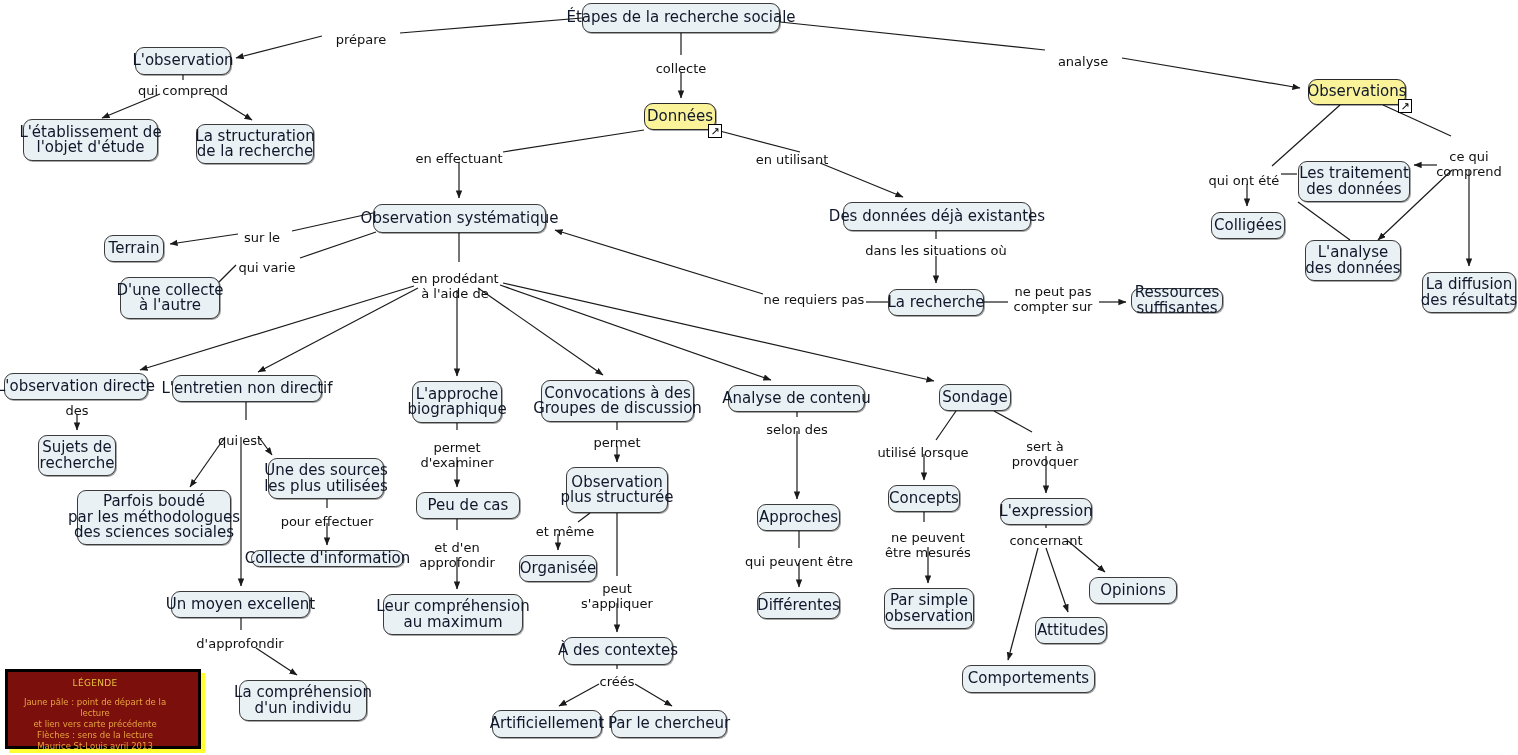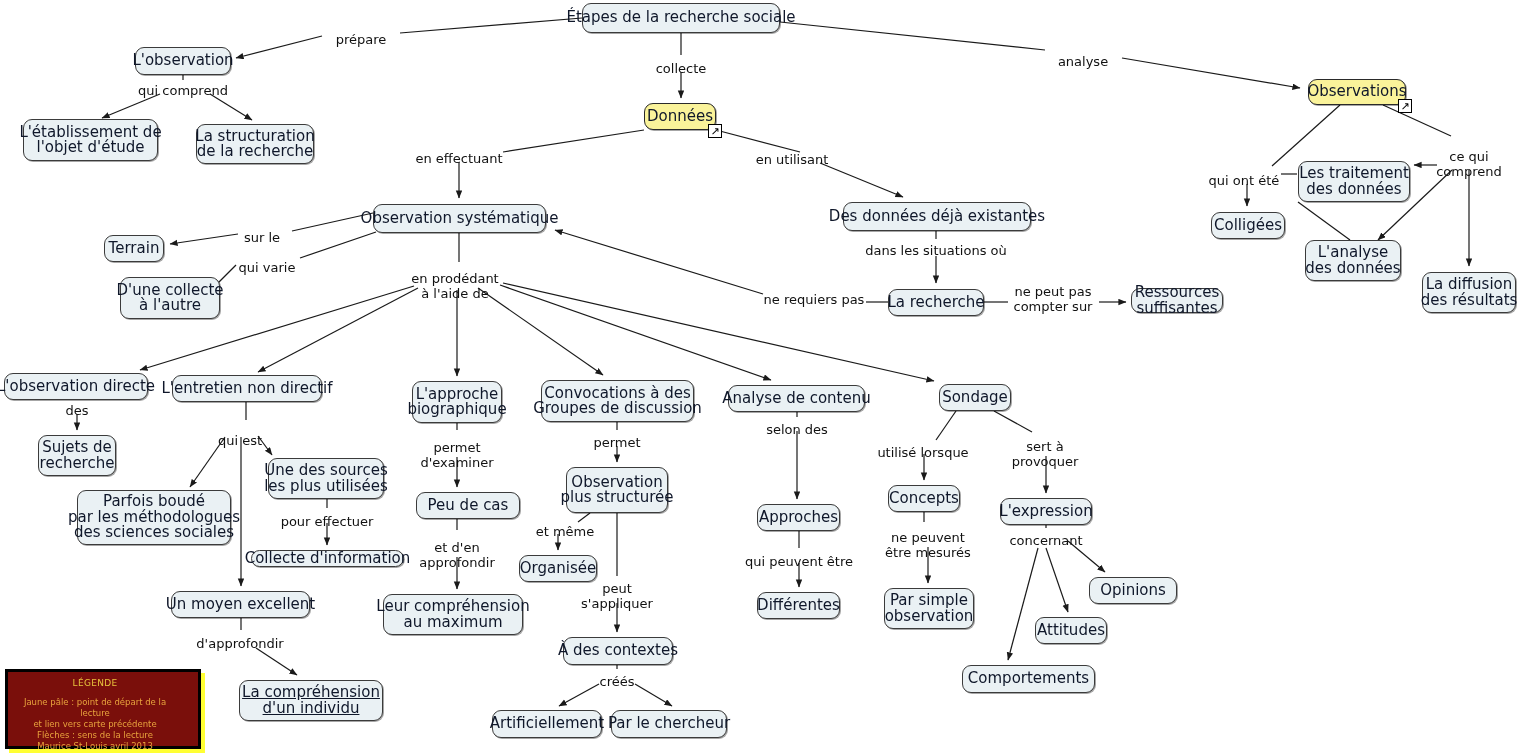--- a/index.html
+++ b/index.html
@@ -239,21 +239,21 @@
       <div class="node" style="left: 939px; top: 384px; width: 72px; height: 27px;"><span>Sondage</span></div>
       <div class="node" style="left: 38px; top: 435px; width: 78px; height: 41px;"><span>Sujets de
 recherche</span></div>
       <div class="node" style="left: 77px; top: 490px; width: 154px; height: 55px;"><span>Parfois boudé
 par les méthodologues
 des sciences sociales</span></div>
       <div class="node" style="left: 268px; top: 458px; width: 116px; height: 41px;"><span>Une des sources
 les plus utilisées</span></div>
       <div class="node" style="left: 251px; top: 550px; width: 153px; height: 17px;"><span>Collecte d'information</span></div>
       <div class="node" style="left: 171px; top: 591px; width: 139px; height: 27px;"><span>Un moyen excellent</span></div>
-      <div class="node" style="left: 239px; top: 680px; width: 144px; height: 41px; text-decoration: underline;"><span>La compréhension
+      <div class="node" style="left: 239px; top: 680px; width: 128px; height: 41px;"><span>La compréhension
 d'un individu</span></div>
       <div class="node" style="left: 416px; top: 492px; width: 104px; height: 27px;"><span>Peu de cas</span></div>
       <div class="node" style="left: 383px; top: 594px; width: 140px; height: 41px;"><span>Leur compréhension
 au maximum</span></div>
       <div class="node" style="left: 566px; top: 467px; width: 102px; height: 46px;"><span>Observation
 plus structurée</span></div>
       <div class="node" style="left: 519px; top: 555px; width: 78px; height: 27px;"><span>Organisée</span></div>
       <div class="node" style="left: 563px; top: 637px; width: 110px; height: 28px;"><span>À des contextes</span></div>
       <div class="node" style="left: 492px; top: 710px; width: 110px; height: 28px;"><span>Artificiellement</span></div>
       <div class="node" style="left: 611px; top: 710px; width: 116px; height: 28px;"><span>Par le chercheur</span></div>

